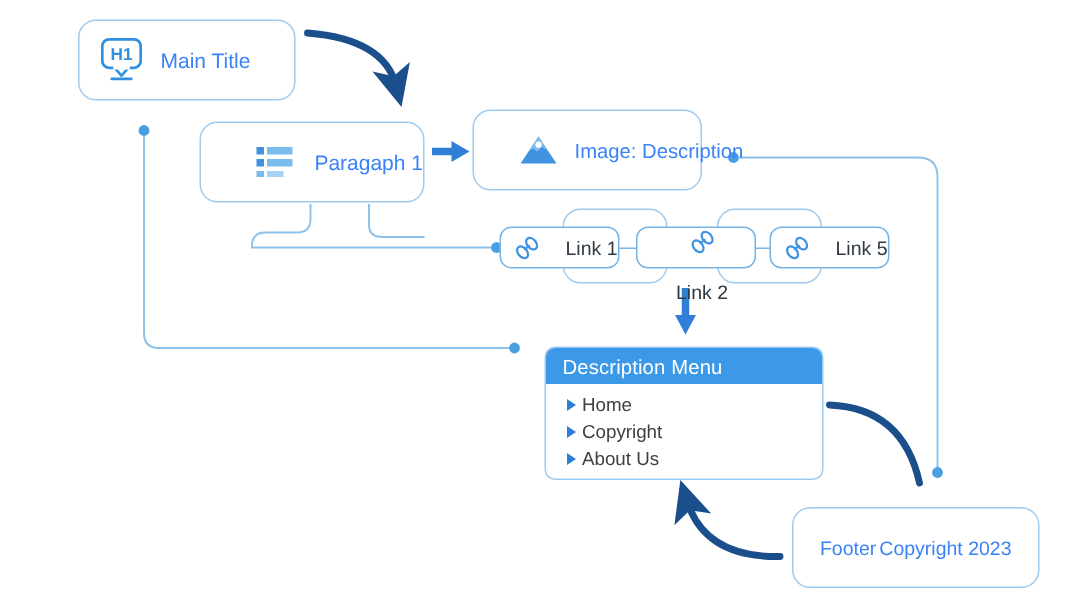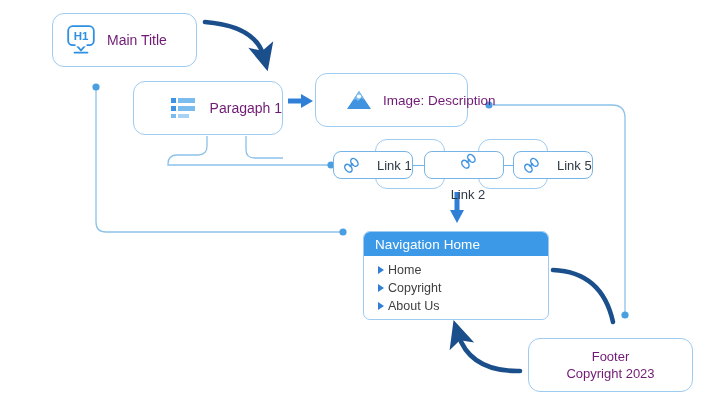--- a/index.html
+++ b/index.html
@@ -13,21 +13,21 @@
   #canvas{position:absolute;left:0;top:0;width:720px;height:405px;}
   svg.layer{position:absolute;left:0;top:0;width:720px;height:405px;}
   .node{
     position:absolute;
     box-sizing:border-box;
     background:#ffffff;
     border:1.4px solid #9ecbf0;
     border-radius:12px;
     display:flex;
     align-items:center;
-    color:#701a75;
+    color:#3b82f6;
   }
   .node .label{white-space:nowrap;}
   .icon{display:inline-flex;align-items:center;justify-content:center;flex:none;}
 
   
   #node-title{left:52px;top:13px;width:145px;height:54px;padding-left:14px;gap:12px;font-size:14px;}
   
   #node-paragraph{left:133px;top:81px;width:150px;height:54px;padding-left:14px;gap:14px;font-size:14px;justify-content:flex-end;}
   
   #node-image{left:315px;top:73px;width:153px;height:54px;padding-left:28px;gap:9px;font-size:13.5px;}
@@ -70,21 +70,21 @@
   .caret{
     width:0;height:0;flex:none;
     border-left:6px solid #2f7fd6;
     border-top:4px solid transparent;
     border-bottom:4px solid transparent;
   }
 
   
   #node-footer{
     left:528px;top:338px;width:165px;height:54px;
-    flex-direction:column;justify-content:center;align-items:center;
+    justify-content:center;align-items:center;
     gap:2px;font-size:13px;padding-left:0;
   }
 
   
   .h1-badge{position:relative;width:28px;height:30px;}
 </style>
 </head>
 <body>
 
 <div id="canvas">
@@ -205,21 +205,21 @@
           <ellipse cx="6.4" cy="12.2" rx="3.0" ry="4.4" transform="rotate(-40 6.4 12.2)"></ellipse>
           <ellipse cx="12.4" cy="6.4" rx="3.0" ry="4.4" transform="rotate(-40 12.4 6.4)"></ellipse>
           <line x1="7.4" y1="10.4" x2="11.2" y2="7.6"></line>
         </g>
       </svg>
     </span>
     <span class="label">Link 5</span>
   </div>
 
   <div id="node-nav">
-    <div id="nav-header">Navigation Home</div>
+    <div id="nav-header">Description Menu</div>
     <div id="nav-list">
       <div class="nav-item">
         <span class="caret"></span>
         <span>Home</span>
       </div>
       <div class="nav-item">
         <span class="caret"></span>
         <span>Copyright</span>
       </div>
       <div class="nav-item">

